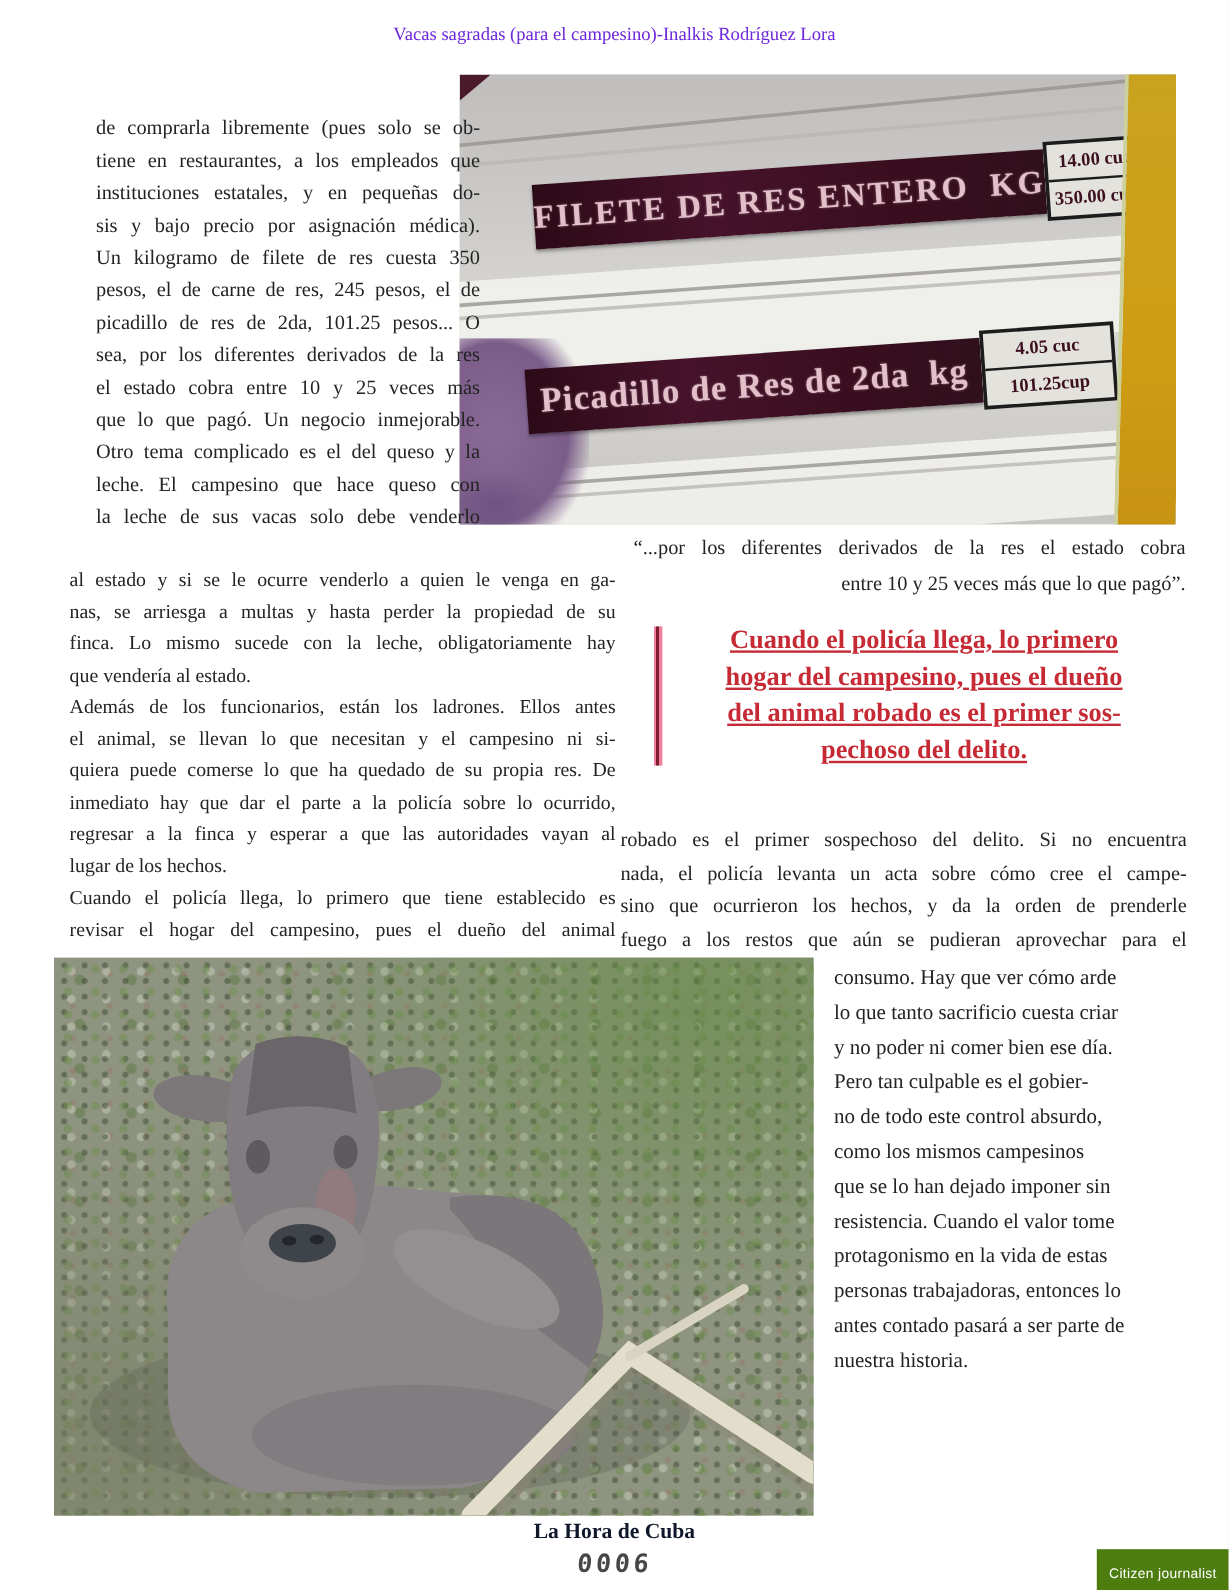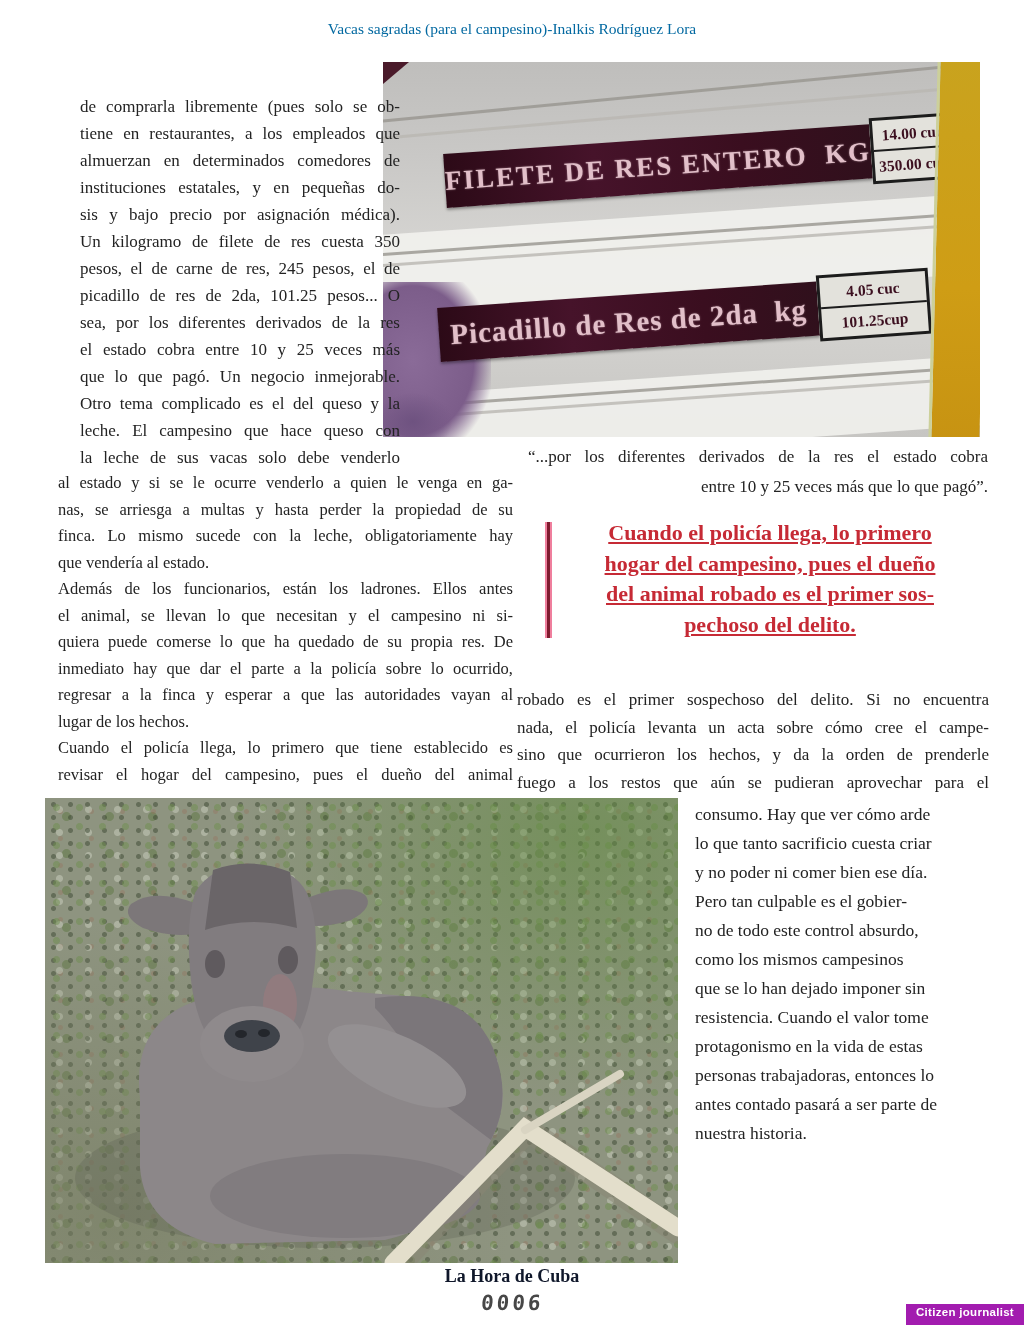--- a/index.html
+++ b/index.html
@@ -1,20 +1,20 @@
 <!DOCTYPE html>
 <html><head>
 <meta charset="utf-8">
 <style>
   html,body{margin:0;padding:0;background:#e9e9e9;}
   .page{position:relative;width:1024px;height:1325px;background:#ffffff;overflow:hidden;
         font-family:"Liberation Serif","DejaVu Serif",serif;color:#232323;}
   
   .header-title{position:absolute;top:20px;left:0;right:0;text-align:center;
-        font-size:15.5px;color:#0369a1;}
+        font-size:15.5px;color:#6d28d9;}
   
   .tl{white-space:nowrap;overflow:hidden;}
   .tl.full{white-space:normal;text-align:justify;text-align-last:justify;}
   .textcol{position:absolute;}
   #left-narrow{left:58px;top:93px;width:320px;font-size:17px;margin-left:22px;}
   #left-narrow .tl{height:27px;line-height:27px;}
   #left-wide{left:58px;top:470px;width:455px;font-size:16.5px;}
   #left-wide .tl{height:26.5px;line-height:26.5px;}
   #right-wide{left:517px;top:686px;width:472px;font-size:17px;}
   #right-wide .tl{height:27.5px;line-height:27.5px;}
@@ -69,23 +69,23 @@
           radial-gradient(circle,rgba(88,116,60,.45) 0 4px,rgba(0,0,0,0) 5px);
         background-size:100% 100%,100% 100%,23px 19px,17px 13px,29px 23px,31px 27px,43px 37px;}
   .calf-photo svg{position:absolute;left:0;top:0;}
   
   .footer-pub{position:absolute;left:0;right:0;top:1266px;text-align:center;
         font-weight:bold;font-size:18px;color:#0f172a;}
   .footer-num{position:absolute;left:0;right:0;top:1291px;text-align:center;
         font-family:"DejaVu Sans Mono",monospace;font-weight:bold;font-size:21px;
         letter-spacing:3px;color:#474747;}
   .footer-num span{display:inline-block;transform:skewX(-5deg);}
-  .watermark{position:absolute;right:0;bottom:0;background:#a21caf;color:#fff;
-        font-family:"Liberation Sans",sans-serif;font-weight:bold;font-size:11.5px;
-        padding:2px 10px 7px 10px;letter-spacing:.3px;}
+  .watermark{position:absolute;right:0;bottom:0;background:#4d7c0f;color:#fff;
+        font-family:"Liberation Sans",sans-serif;font-weight:normal;font-size:11.5px;
+        padding:15px 10px 7px 10px;letter-spacing:.3px;}
 </style>
 </head>
 <body>
 
 <div class="page">
 
   <div class="header-title">Vacas sagradas (para el campesino)-Inalkis Rodríguez Lora</div>
 
   <div class="price-photo">
     <div class="panel" style="top:150px;height:80px;"></div>
@@ -119,21 +119,20 @@
         <div class="row">101.25cup</div>
       </div>
     </div>
 
     <div class="yellow-strip"></div>
   </div>
 
   <div class="textcol" id="left-narrow">
       <div class="tl full">de comprarla libremente (pues solo se ob-</div>
       <div class="tl full">tiene en restaurantes, a los empleados que</div>
-      <div class="tl full">almuerzan en determinados comedores de</div>
       <div class="tl full">instituciones estatales, y en pequeñas do-</div>
       <div class="tl full">sis y bajo precio por asignación médica).</div>
       <div class="tl full">Un kilogramo de filete de res cuesta 350</div>
       <div class="tl full">pesos, el de carne de res, 245 pesos, el de</div>
       <div class="tl full">picadillo de res de 2da, 101.25 pesos... O</div>
       <div class="tl full">sea, por los diferentes derivados de la res</div>
       <div class="tl full">el estado cobra entre 10 y 25 veces más</div>
       <div class="tl full">que lo que pagó. Un negocio inmejorable.</div>
       <div class="tl full">Otro tema complicado es el del queso y la</div>
       <div class="tl full">leche. El campesino que hace queso con</div>

